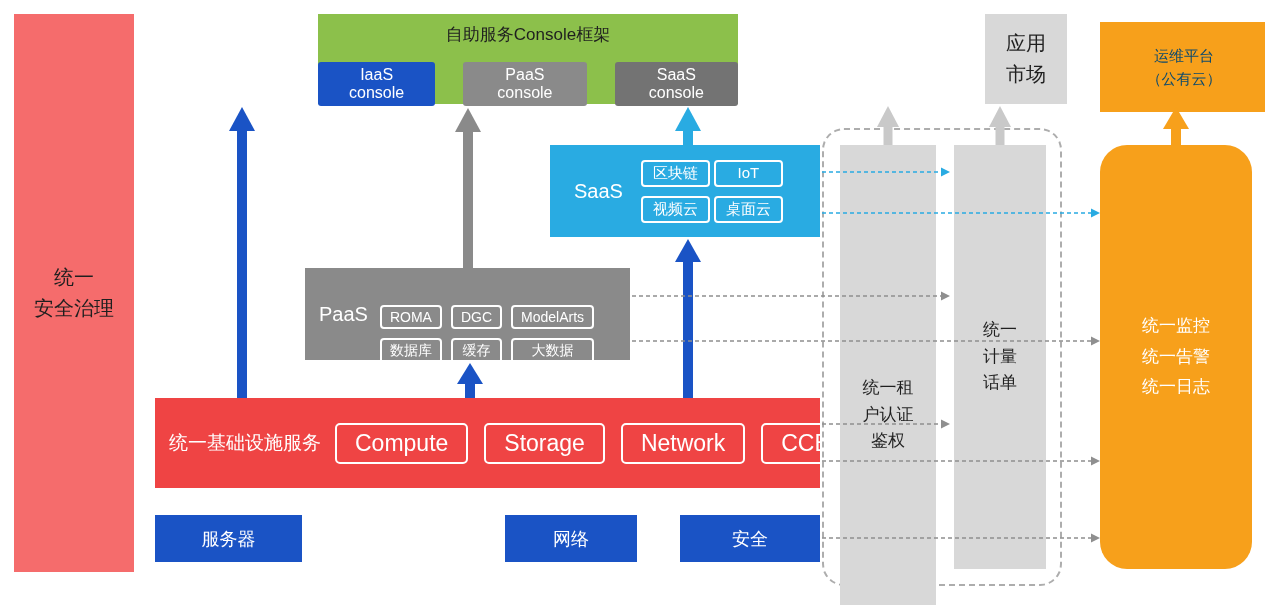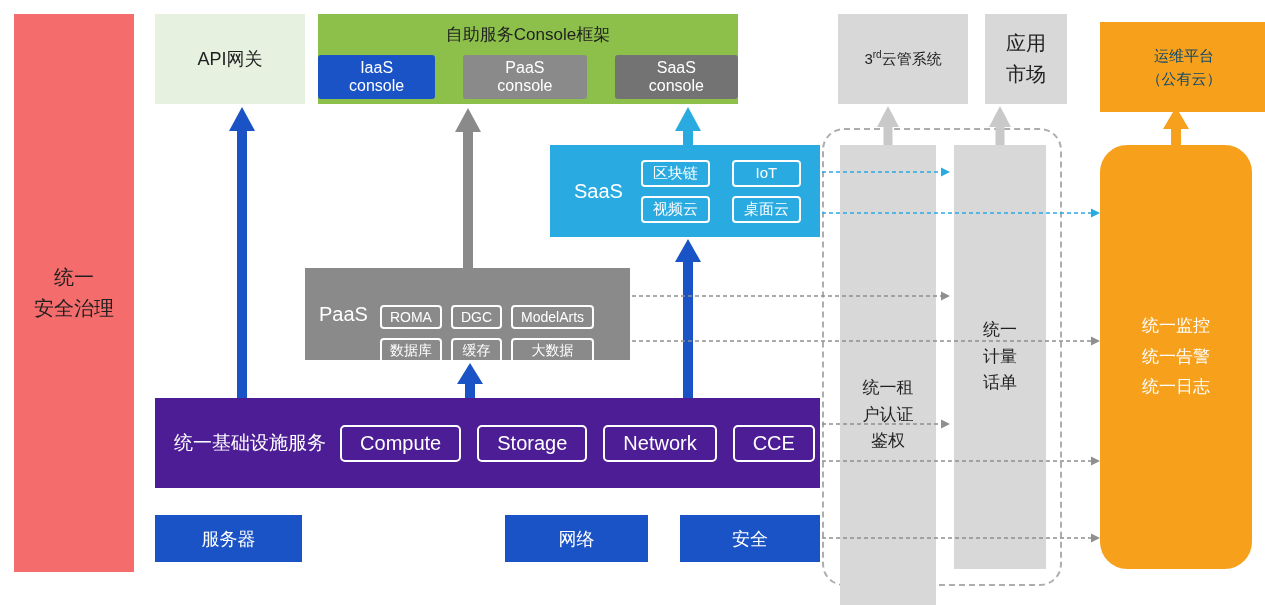--- a/index.html
+++ b/index.html
@@ -16,59 +16,59 @@
     text-align:center;
   }
   .lines { display:flex; flex-direction:column; line-height:1.55; text-align:center; }
 
   
   .security-bar { left:14px; top:14px; width:120px; height:558px; background:#F56C6C; color:#1f1f1f; font-size:20px; }
 
   
   .api-box { left:155px; top:14px; width:150px; height:90px; background:#E6F2DF; color:#1f1f1f; font-size:18px; }
   .console-box { left:318px; top:14px; width:420px; height:90px; background:#8CC04B;
-                 flex-direction:column; justify-content:flex-start; padding-top:9px; gap:9px; }
+                 flex-direction:column; justify-content:flex-start; padding-top:9px; gap:16px; }
   .console-title { font-size:17px; color:#1f1f1f; }
   .console-buttons { display:flex; gap:28px; }
   .console-btn { padding:4px 13px; border-radius:3px; color:#ffffff; font-size:16px; }
   .btn-iaas { background:#1A53C5; }
   .btn-paas { background:#8A8A8A; }
   .btn-saas { background:#737373; }
   .third-box { left:838px; top:14px; width:130px; height:90px; background:#D8D8D8; color:#1f1f1f; font-size:15px; }
   .third-box sup { font-size:10px; }
   .market-box { left:985px; top:14px; width:82px; height:90px; background:#D8D8D8; color:#1f1f1f; font-size:20px; }
   .ops-box { left:1100px; top:22px; width:168px; height:90px; background:#F7A01B; color:#0c4a6e; font-size:15px; }
 
   
   .saas-box { left:550px; top:145px; width:270px; height:92px; background:#29ABE2;
               justify-content:flex-start; padding-left:24px; gap:18px; }
   .saas-label { color:#ffffff; font-size:20px; }
   .chip { border:2px solid #ffffff; border-radius:4px; color:#ffffff; font-size:15px;
           padding:2px 10px; text-align:center; white-space:nowrap; }
-  .chip-grid2 { display:grid; grid-template-columns:auto auto; gap:9px 22px; justify-items:stretch; }
+  .chip-grid2 { display:grid; grid-template-columns:auto auto; gap:9px 4px; justify-items:stretch; }
 
   
   .paas-box { left:305px; top:268px; width:325px; height:92px; background:#8A8A8A;
               justify-content:flex-start; padding-left:14px; gap:12px; }
   .paas-label { color:#ffffff; font-size:20px; }
   .chip-grid3 { display:grid; grid-template-columns:auto auto auto; gap:9px 9px;margin-top:41px; }
   .paas-box .chip { font-size:14px; padding:2px 8px; }
 
   
-  .infra-bar { left:155px; top:398px; width:665px; height:90px; background:#4c1d95;
-               justify-content:center; padding-left:14px; gap:14px; }
+  .infra-bar { left:155px; top:398px; width:665px; height:90px; background:#ef4444;
+               justify-content:flex-start; padding-left:14px; gap:14px; }
   .infra-label { color:#ffffff; font-size:19px; white-space:nowrap; }
   .infra-chips { display:flex; gap:16px; }
-  .infra-chips .chip { font-size:20px; padding:5px 18px; border-radius:5px; }
+  .infra-chips .chip { font-size:23px; padding:5px 18px; border-radius:5px; }
 
   
   .bottom-box { top:515px; height:47px; background:#1A53C5; color:#ffffff; font-size:18px; }
   .bb-0 { left:155px; width:147px; }
   .bb-1 { left:330px; width:143px; }
-  .bb-2 { left:505px; width:143px; }
+  .bb-2 { left:505px; width:132px; }
   .bb-3 { left:680px; width:140px; }
 
   
   .dashed-container { left:822px; top:128px; width:240px; height:458px;
                       border:2px dashed #ADADAD; border-radius:22px; }
   .auth-bar { left:840px; top:145px; width:96px; height:540px; background:#D8D8D8; color:#1f1f1f; font-size:17px; }
   .meter-bar { left:954px; top:145px; width:92px; height:424px; background:#D8D8D8; color:#1f1f1f; font-size:17px; }
   .monitor-bar { left:1100px; top:145px; width:152px; height:424px; background:#F7A01B; color:#ffffff; font-size:17px;border-radius:27px; }
   .monitor-bar .lines { line-height:1.8; }
 
@@ -79,36 +79,30 @@
 
 <div class="canvas">
 
   <div class="box security-bar">
     <div class="lines">
       <div>统一</div>
       <div>安全治理</div>
     </div>
   </div>
 
-  <div class="box api-box">
-    <span>API网关</span>
-  </div>
 
   <div class="box console-box">
     <div class="console-title">自助服务Console框架</div>
     <div class="console-buttons">
       <div class="console-btn btn-iaas">IaaS console</div>
       <div class="console-btn btn-paas">PaaS console</div>
       <div class="console-btn btn-saas">SaaS console</div>
     </div>
   </div>
 
-  <div class="box third-box">
-    <span><span>3</span><sup>rd</sup><span>云管系统</span></span>
-  </div>
 
   <div class="box market-box">
     <div class="lines">
       <div>应用</div>
       <div>市场</div>
     </div>
   </div>
 
   <div class="box ops-box">
     <div class="lines">

